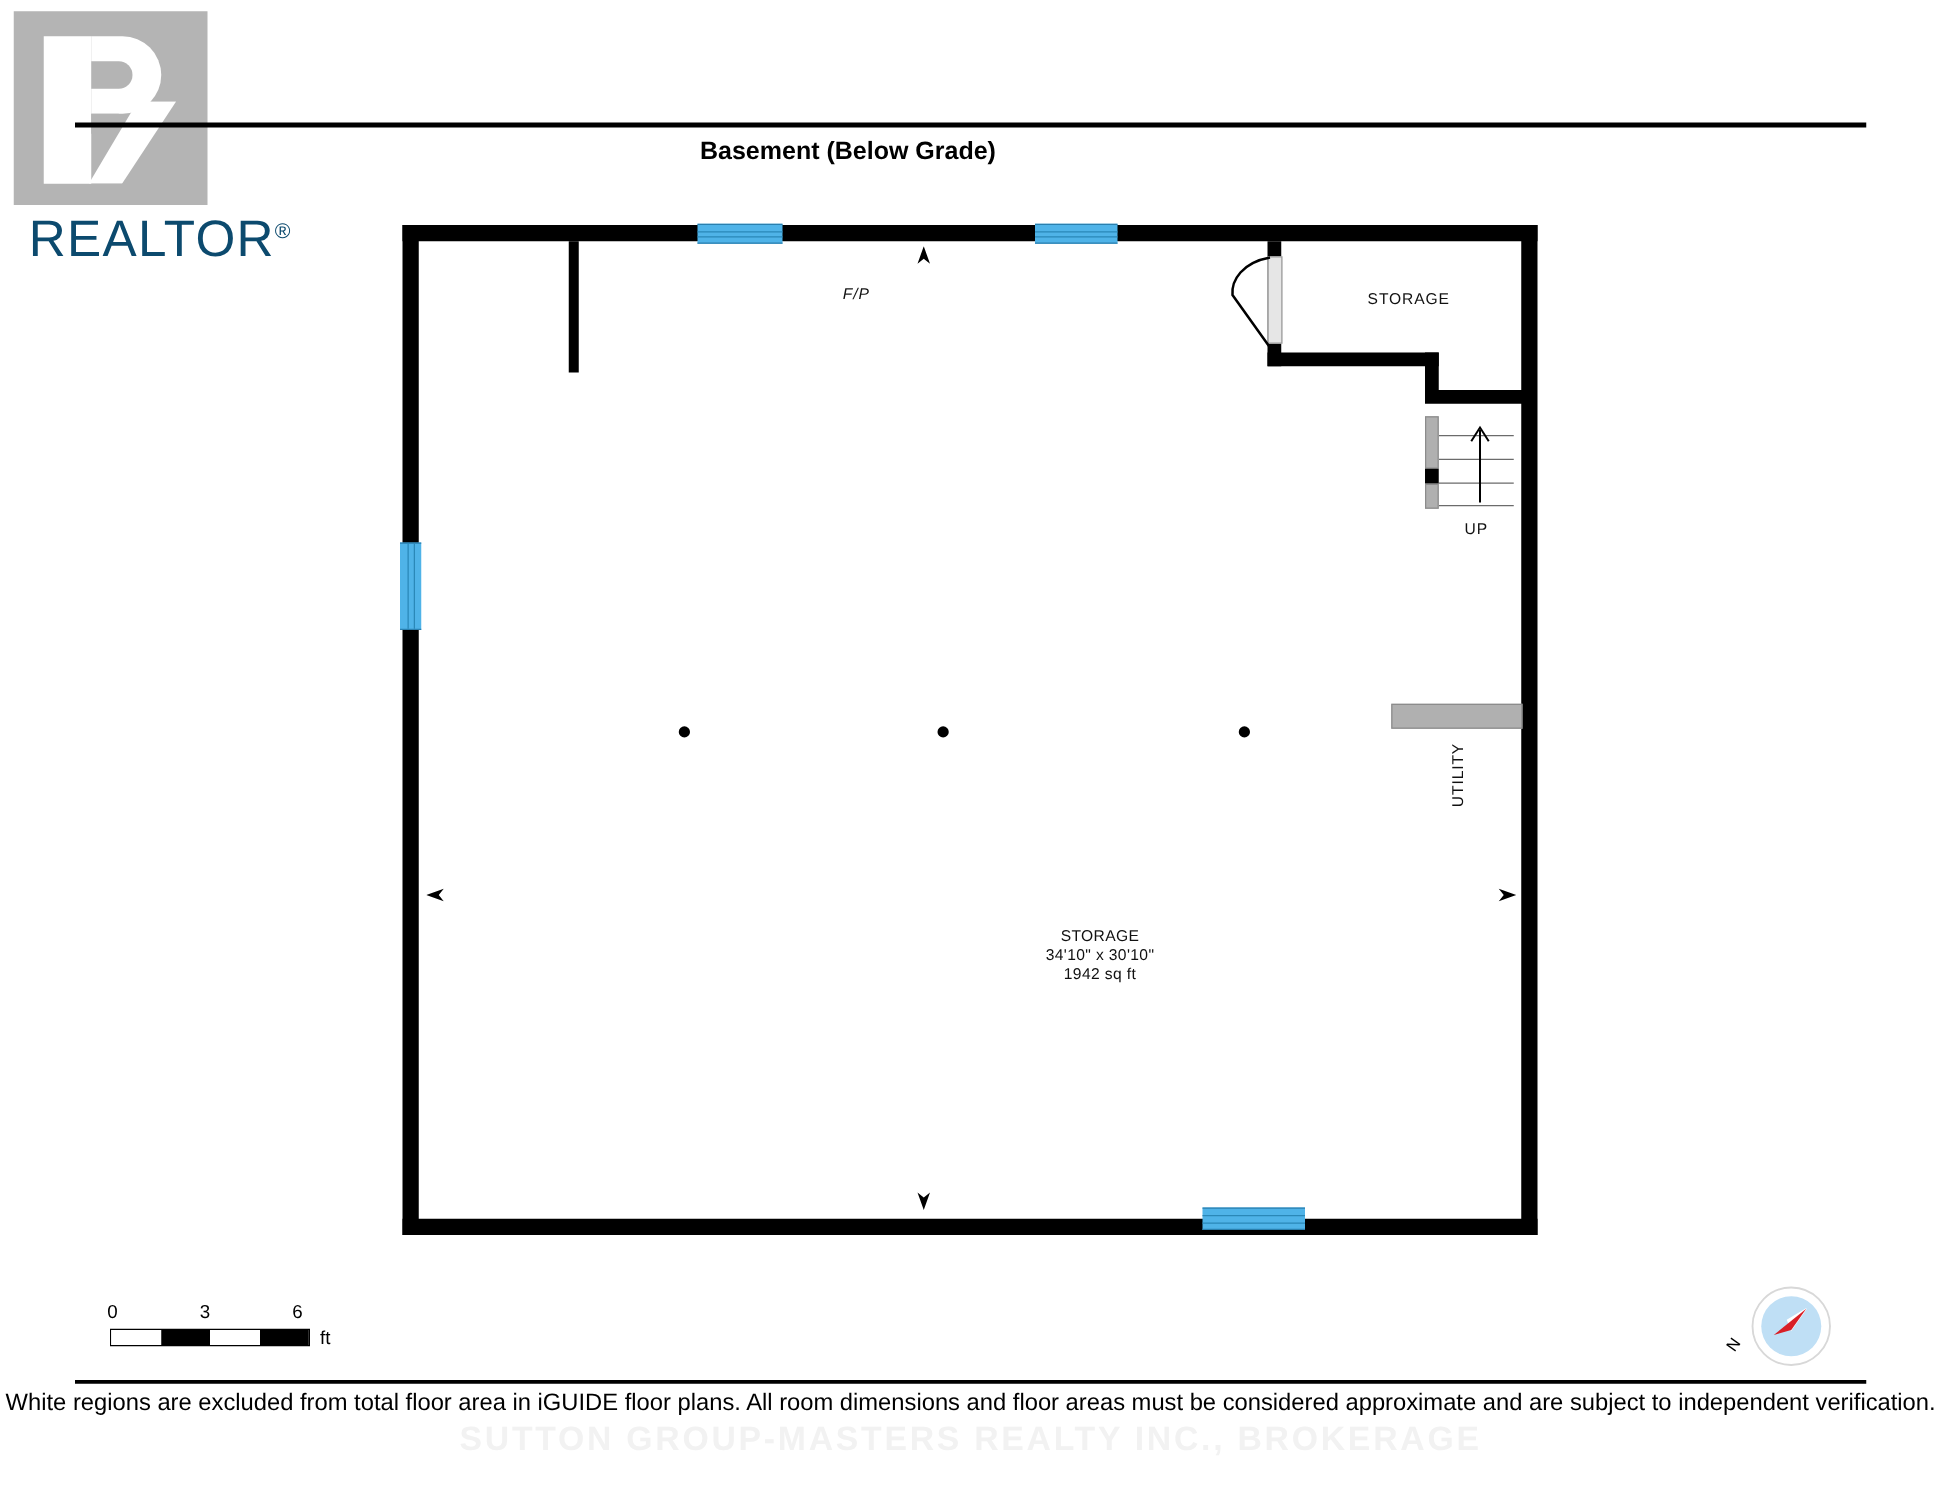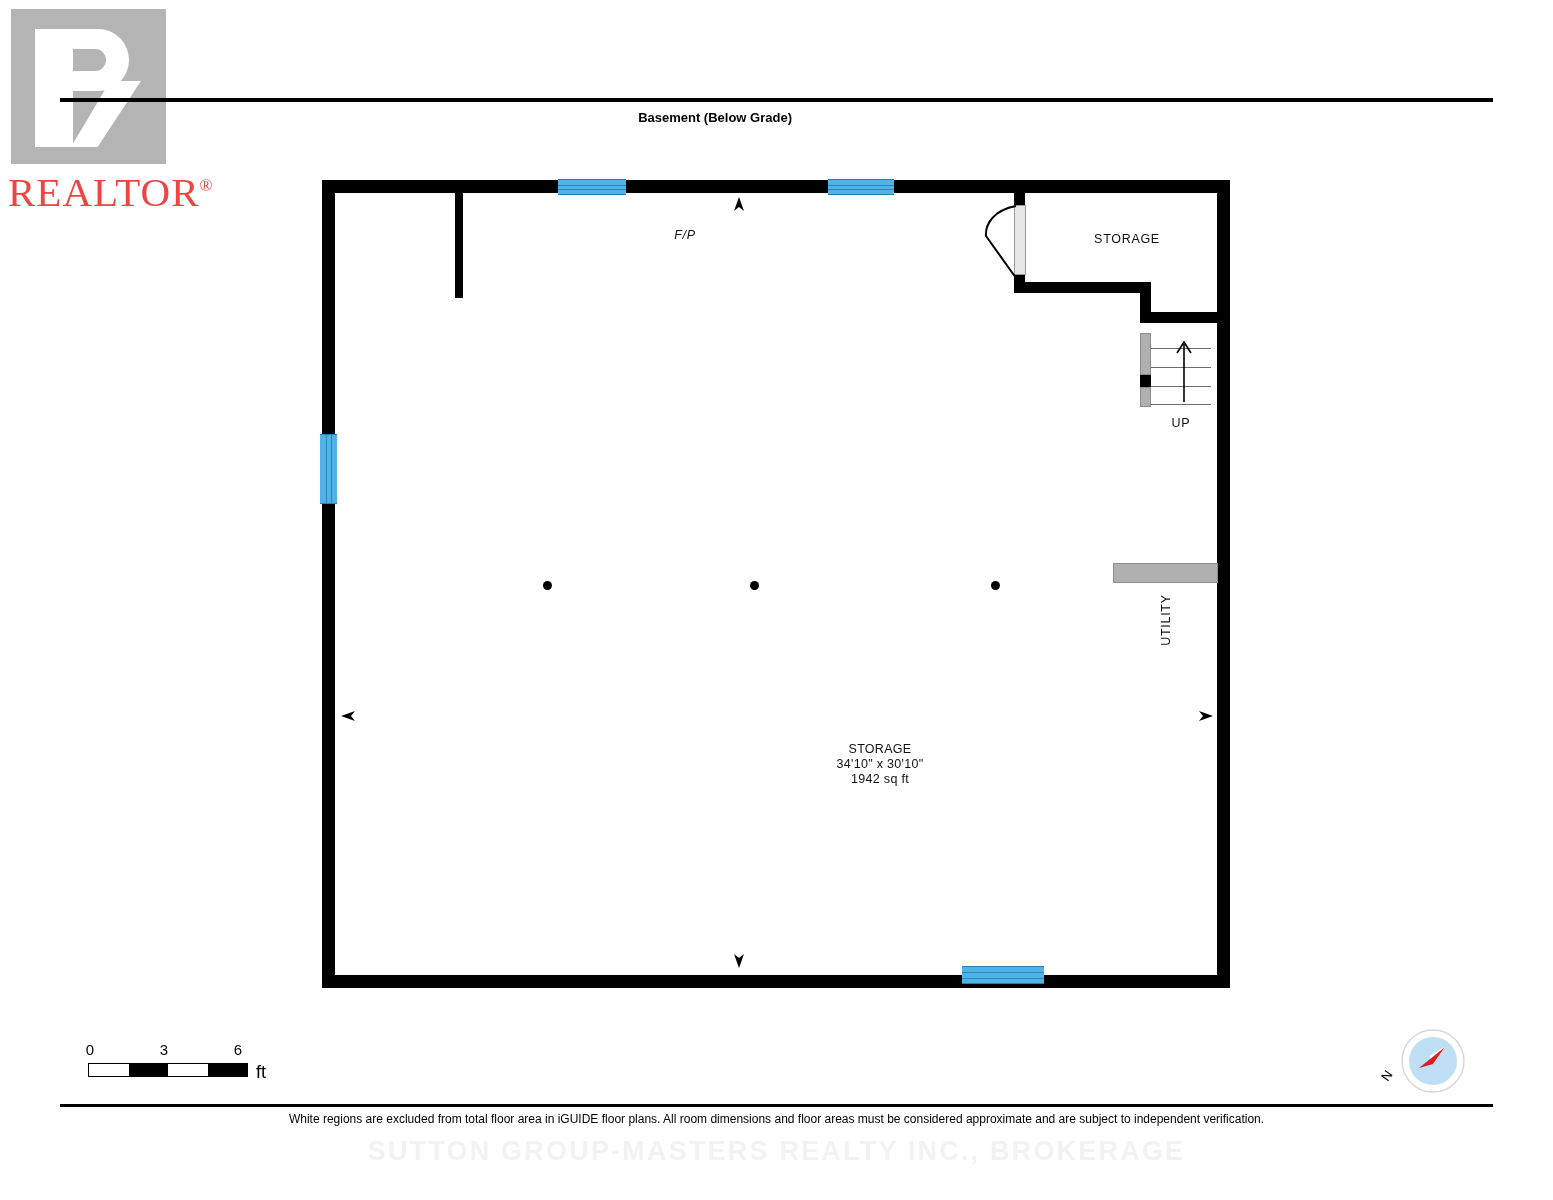--- a/index.html
+++ b/index.html
@@ -73,26 +73,26 @@
     position: absolute;
     left: 60px;
     top: 72px;
     width: 70px;
     height: 66px;
     background: #ffffff;
     clip-path: polygon(0 100%, 38% 100%, 100% 0, 56% 0);
   }
   #realtor-word {
     position: absolute;
-    left: 0px;
+    left: 15px;
     top: 162px;
     font-size: 41px;
     letter-spacing: 1px;
-    color: #ef4444;
-    font-family: Liberation Serif, serif;
+    color: #0c4a6e;
+    font-family: Liberation Sans, sans-serif;
     white-space: nowrap;
   }
   #realtor-word sup {
     font-size: 17px;
     vertical-align: super;
   }
 
   
   #plan-title {
     position: absolute;
@@ -110,21 +110,21 @@
     top: 98px;
     width: 1433px;
     height: 4px;
     background: #000;
   }
   #subheader {
     position: absolute;
     left: 560px;
     top: 110px;
     width: 640px;
-    font-size: 13px;
+    font-size: 20px;
   }
   #subheader .row { display: flex; align-items: flex-start; }
   #sub-level {
     font-weight: bold;
     width: 232px;
     text-align: right;
     padding-right: 18px;
     white-space: nowrap;
   }
   #sub-areas { display: flex; flex-direction: column; gap: 9px; }
@@ -214,21 +214,21 @@
   .scale-num {
     position: absolute;
     font-size: 15px;
     transform: translateX(-50%);
     top: -22px;
   }
   #scale-unit {
     position: absolute;
     left: 168px;
     top: -1px;
-    font-size: 18px;
+    font-size: 15px;
   }
 
   #prepared {
     position: absolute;
     left: 0;
     top: 1061px;
     width: 1553px;
     text-align: center;
     font-size: 14.5px;
   }
@@ -250,21 +250,21 @@
     width: 1433px;
     height: 3px;
     background: #000;
   }
   #disclaimer {
     position: absolute;
     left: 0;
     top: 1112px;
     width: 1553px;
     text-align: center;
-    font-size: 12px;
+    font-size: 19px;
   }
   #brokerage-watermark {
     position: absolute;
     left: 0;
     top: 1136px;
     width: 1553px;
     text-align: center;
     font-size: 27px;
     letter-spacing: 2.2px;
     color: #f2f2f2;

